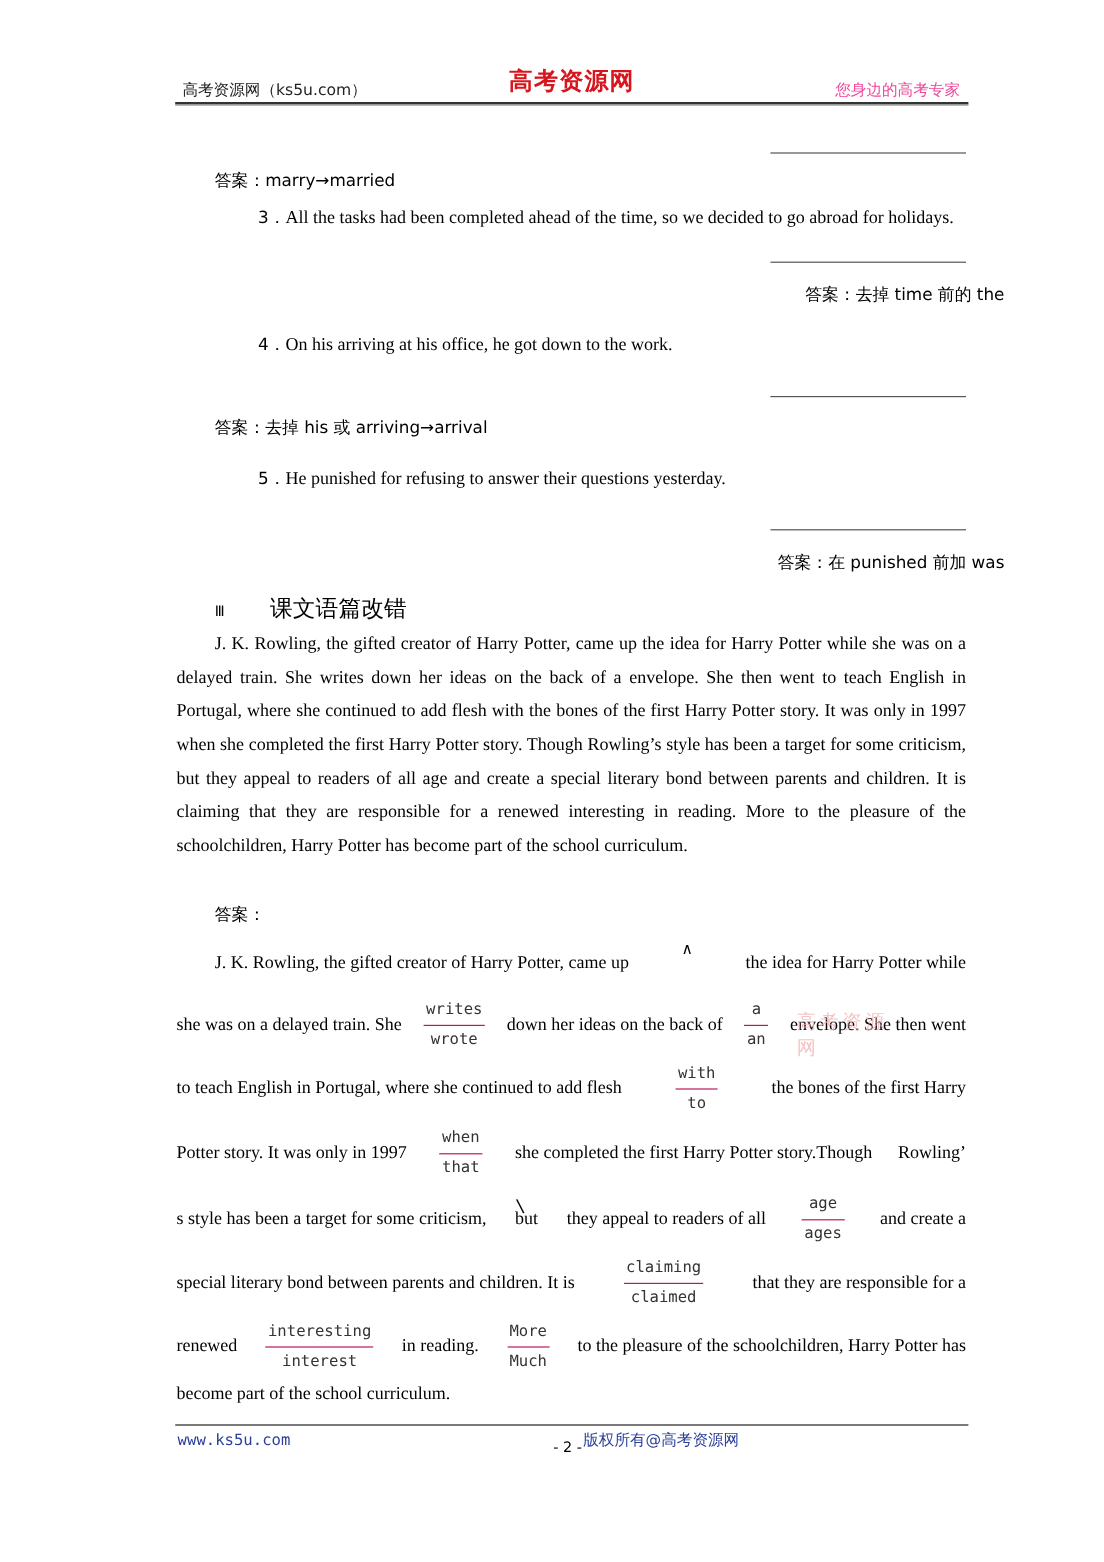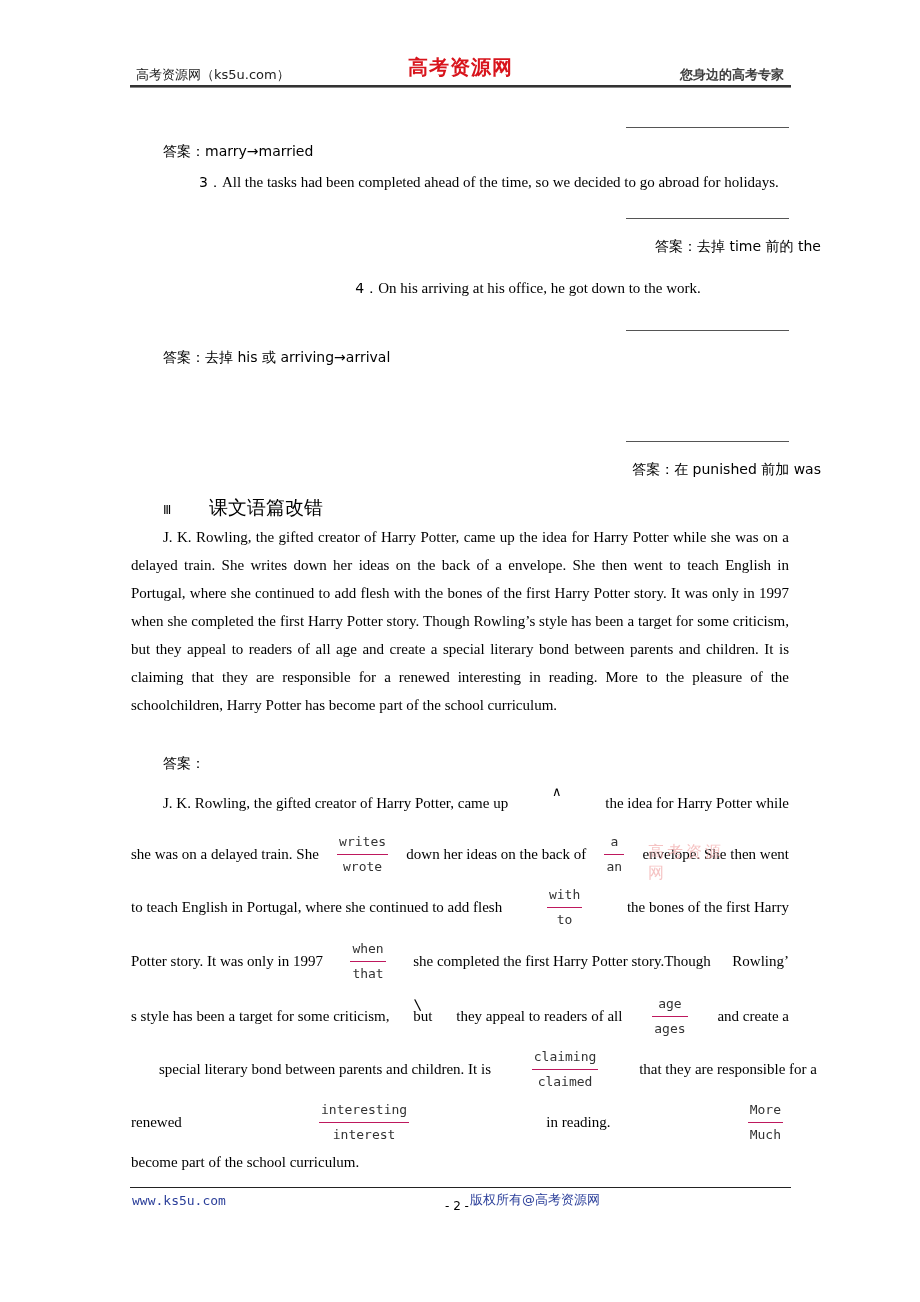--- a/index.html
+++ b/index.html
@@ -1,25 +1,25 @@
 <!DOCTYPE html>
 <html><head>
   <meta charset="utf-8">
   <style>
     html, body { margin:0; padding:0; background:#ffffff; }
     body { width:920px; height:1302px; position:relative; overflow:hidden;
            font-family:"Liberation Serif", serif; color:#000; }
-    .page { position:absolute; left:0; top:0; width:736px; height:1302px; }
+    .page { position:absolute; left:16px; top:0; width:736px; height:1302px; }
 
     
     .hdr { position:absolute; left:130px; top:54px; width:660px; height:32px; }
     .hdr-left { position:absolute; left:6px; top:12px; font-size:13px; font-family:"DejaVu Sans", sans-serif; color:#222; }
     .hdr-center { position:absolute; left:278px; top:0px; font-size:20px; font-weight:bold;
                   font-family:"DejaVu Serif", serif; color:#d8141c; letter-spacing:1px; }
-    .hdr-right { position:absolute; right:6px; top:12px; font-size:13px; font-family:"DejaVu Sans", sans-serif; color:#404040;font-weight:bold; }
+    .hdr-right { position:absolute; right:6px; top:12px; font-size:13px; font-family:"DejaVu Sans", sans-serif; color:#ec4899; }
     .hdr-rule { position:absolute; left:130px; top:85px; width:661px; height:0;
                 border-top:2px solid #333; border-bottom:1px solid #888; }
 
     
     .line { position:absolute; left:131px; width:658px; font-size:15px; line-height:20px; white-space:nowrap; }
     .blank { position:absolute; left:626px; width:163px; height:0; border-top:1px solid #555; }
     .ans { left:163px; }
     .num { left:163px;margin-left:36px; }
     .cn { font-family:"DejaVu Sans", sans-serif; font-size:14px; }
 
@@ -61,26 +61,29 @@
 
   <div class="blank" style="top:127px;"></div>
   <div class="line ans cn" style="top:141px;">答案：marry→married</div>
 
   <div class="line num" style="top:172px;">
     <span class="cn">3．</span><span>All the tasks had been completed ahead of the time, so we decided to go abroad for holidays.</span>
   </div>
   <div class="blank" style="top:218px;"></div>
   <div class="line ans cn" style="top:236px;text-align:right;">答案：去掉 time 前的 the</div>
 
-  <div class="line num" style="top:278px;text-align:center;">
+  <div class="line num" style="top:278px;">
     <span class="cn">4．</span><span>On his arriving at his office, he got down to the work.</span>
   </div>
   <div class="blank" style="top:330px;"></div>
   <div class="line ans cn" style="top:347px;">答案：去掉 his 或 arriving→arrival</div>
 
+  <div class="line num" style="top:389px;">
+    <span class="cn">5．</span><span>He punished for refusing to answer their questions yesterday.</span>
+  </div>
   <div class="blank" style="top:441px;"></div>
   <div class="line ans cn" style="top:459px;text-align:right;">答案：在 punished 前加 was</div>
 
   <div class="line" style="top:497px; left:163px;">
     <span class="cn" style="font-size:12px; display:inline-block; width:46px;">Ⅲ</span><span class="cn" style="font-size:19px;">课文语篇改错</span>
   </div>
 
   <div class="para" style="top:523px;"><span class="indent"></span><span>J. K. Rowling, the gifted creator of Harry Potter, came up the idea for Harry Potter while she was on a delayed train. She writes down her ideas on the back of a envelope. She then went to teach English in Portugal, where she continued to add flesh with the bones of the first Harry Potter story. It was only in 1997 when she completed the first Harry Potter story. Though Rowling’s style has been a target for some criticism, but they appeal to readers of all age and create a special literary bond between parents and children. It is claiming that they are responsible for a renewed interesting in reading. More to the pleasure of the schoolchildren, Harry Potter has become part of the school curriculum.</span></div>
 
   <div class="line cn" style="top:753px; left:163px;">答案：</div>
@@ -128,40 +131,41 @@
     <span>s style has been a target for some criticism,</span>
     <span class="strike"><span class="slash">\</span><span>but</span></span>
     <span>they appeal to readers of all</span>
     <span class="frac">
         <span class="top">age</span>
         <span class="bot">ages</span>
       </span>
     <span>and create a</span>
   </div>
 
-  <div class="aline" style="top:1049px;margin-left:28px;">
+  <div class="aline" style="top:1049px;">
     <span>special literary bond between parents and children. It is</span>
     <span class="frac">
         <span class="top">claiming</span>
         <span class="bot">claimed</span>
       </span>
     <span>that they are responsible for a</span>
   </div>
 
   <div class="aline" style="top:1102px;">
     <span>renewed</span>
     <span class="frac">
         <span class="top">interesting</span>
         <span class="bot">interest</span>
       </span>
     <span>in reading.</span>
     <span class="frac">
         <span class="top">More</span>
         <span class="bot">Much</span>
       </span>
+    <span>to the pleasure of the schoolchildren, Harry Potter has</span>
   </div>
 
   <div class="line" style="top:1152px;">become part of the school curriculum.</div>
 
   <div class="watermark">高考资源网</div>
 
   <div class="ftr-rule"></div>
   <a class="ftr-left">www.ks5u.com</a>
   <span class="ftr-center">- 2 -</span>
   <span class="ftr-right">版权所有@高考资源网</span>

